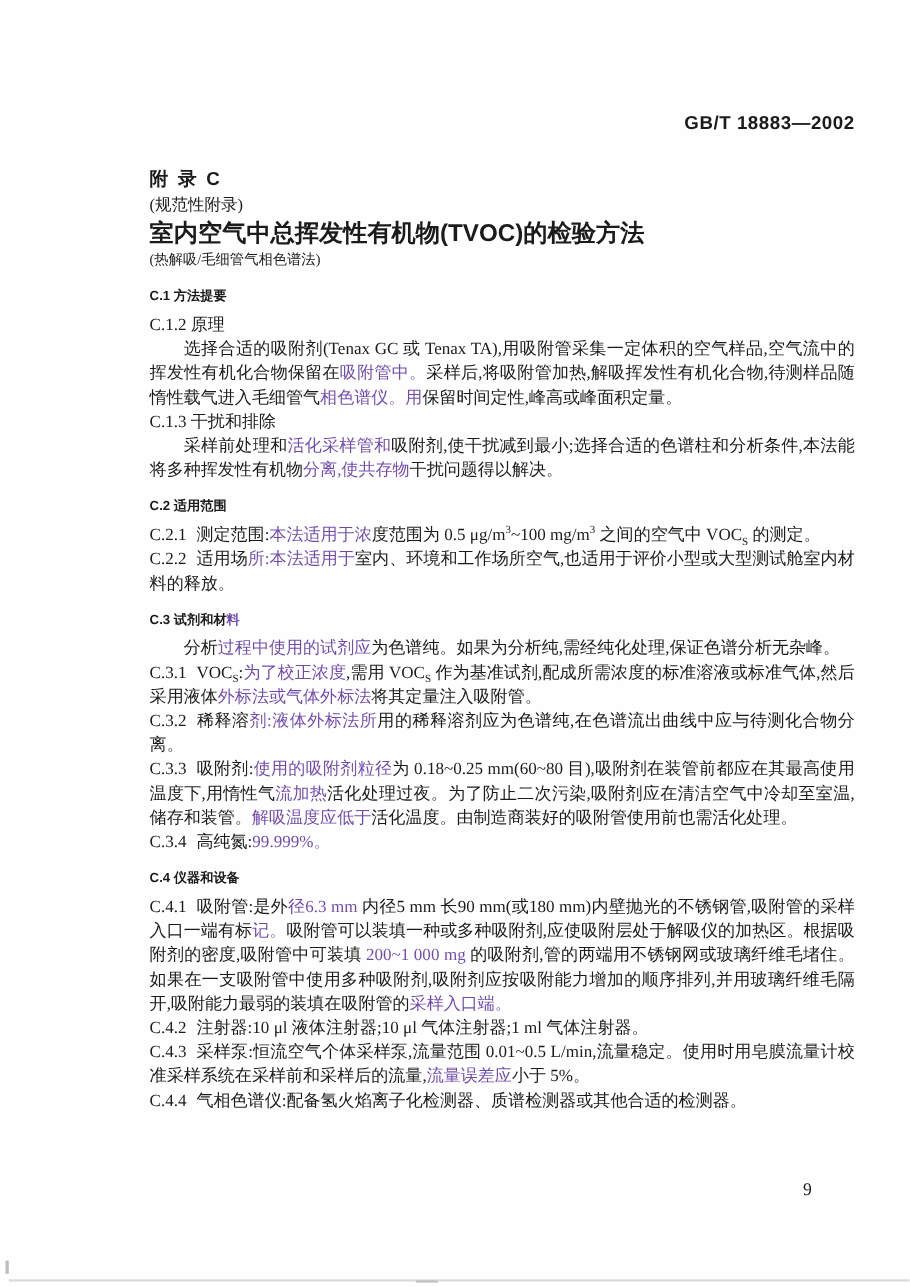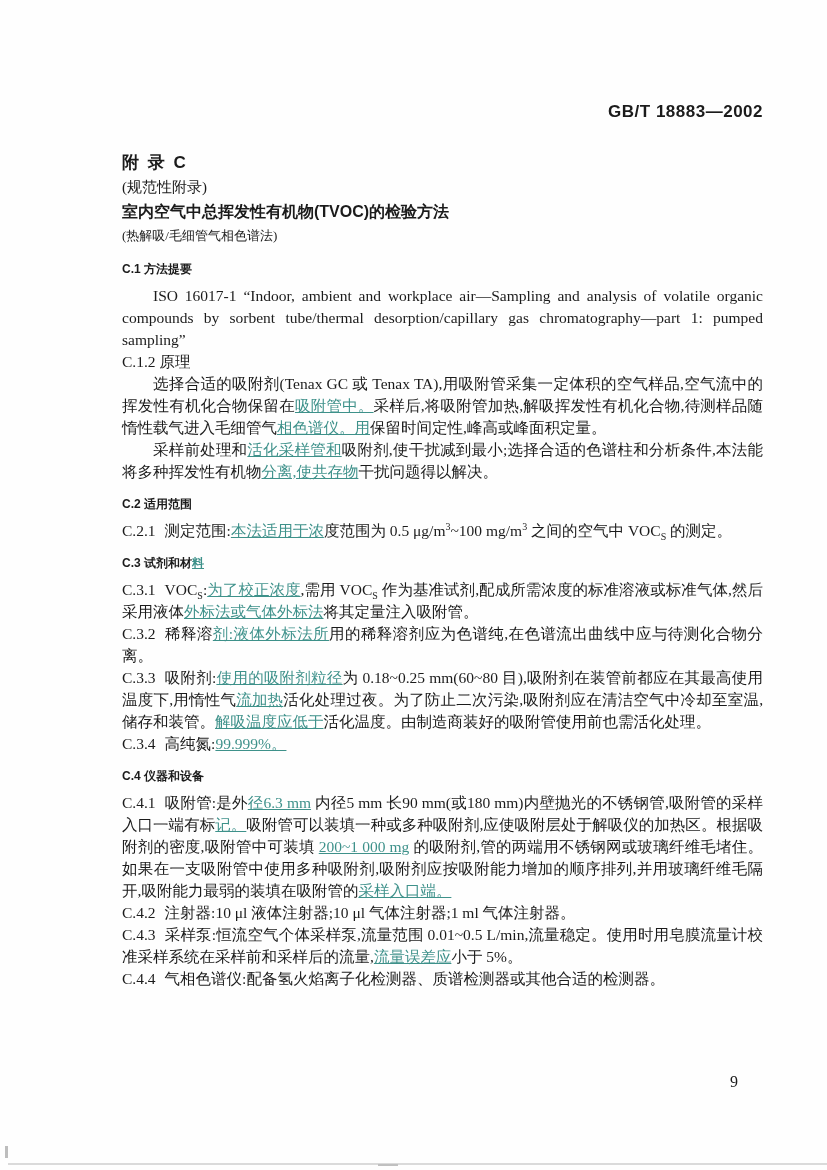--- a/index.html
+++ b/index.html
@@ -5,45 +5,45 @@
   html,body{margin:0;padding:0;}
   body{
     width:827px;height:1170px;
     background:#ffffff;
     font-family:"Liberation Serif","DejaVu Serif",serif;
     color:#1b1b1b;
     position:relative;overflow:hidden;
   }
   .page{position:absolute;inset:0;background:#fefefe;}
   .column{
-    position:absolute;left:122px;top:0;width:641px;
+    position:absolute;left:136px;top:0;width:641px;
     font-size:15.5px;line-height:22px;
     text-align:justify;
   }
   .doc-number{
     margin-top:100px;
     text-align:right;
     font-family:"Liberation Sans","DejaVu Sans",sans-serif;
     font-weight:700;font-size:17px;letter-spacing:.5px;line-height:24px;
   }
   .title-block{margin-top:26px;text-align:left;}
   .t-appendix{font-family:"Liberation Sans","DejaVu Sans",sans-serif;font-weight:700;font-size:17px;line-height:25px;letter-spacing:2px;}
   .t-type{font-size:15px;line-height:24px;}
-  .t-main{font-family:"Liberation Sans","DejaVu Sans",sans-serif;font-weight:700;font-size:16px;line-height:25px;}
+  .t-main{font-family:"Liberation Sans","DejaVu Sans",sans-serif;font-weight:700;font-size:22px;line-height:25px;}
   .t-sub{font-size:13px;line-height:24px;}
   .h2{
     font-family:"Liberation Sans","DejaVu Sans",sans-serif;
     font-weight:700;font-size:12px;line-height:22px;
     margin:10px 0 5px 0;text-align:left;
   }
   .h3{margin:0;text-align:left;}
   p{margin:0;}
   .indent{text-indent:2em;}
   .clause .num{margin-right:9px;}
-  .fade{color:#0f766e;opacity:.8;filter:blur(.3px);text-decoration:underline;}
+  .fade{color:#4c1d95;opacity:.8;filter:blur(.3px);}
   sup,sub{font-size:10px;line-height:0;}
   .pageno{position:absolute;left:730px;top:1072px;font-size:16px;line-height:20px;}
   .scan-bottom-line{position:absolute;left:8px;right:0;top:1163px;height:2px;background:#dadada;}
   .scan-bottom-dash{position:absolute;left:378px;top:1164px;width:20px;height:2px;background:#c0c0c0;}
   .scan-left-tick{position:absolute;left:5px;top:1146px;width:3px;height:12px;background:#bdbdbd;}
 </style>
 </head>
 <body>
 
 <div class="page">
@@ -54,36 +54,38 @@
     <div class="title-block">
       <div class="t-appendix">附 录 C</div>
       <div class="t-type">(规范性附录)</div>
       <div class="t-main">室内空气中总挥发性有机物(TVOC)的检验方法</div>
       <div class="t-sub">(热解吸/毛细管气相色谱法)</div>
     </div>
 
     <div class="h2"><span>C.1 方法提要</span></div>
 
 
-    <p class="indent"><span>ISO 16017-1 “Indoor, ambient and workplace air—Sampling and analysis of volatile organic compounds by sorbent tube/thermal desorption/capillary gas chromatography—part 1: pumped sampling”</span></p>
 
     <p class="h3"><span>C.1.2 原理</span></p>
 
     <p class="indent"><span>选择合适的吸附剂(Tenax GC 或 Tenax TA),用吸附管采集一定体积的空气样品,空气流中的挥发性有机化合物保留在</span><span class="fade">吸附管中。</span><span>采样后,将吸附管加热,解吸挥发性有机化合物,待测样品随惰性载气进入毛细管气</span><span class="fade">相色谱仪。用</span><span>保留时间定性,峰高或峰面积定量。</span></p>
 
+    <p class="h3"><span>C.1.3 干扰和排除</span></p>
 
     <p class="indent"><span>采样前处理和</span><span class="fade">活化采样管和</span><span>吸附剂,使干扰减到最小;选择合适的色谱柱和分析条件,本法能将多种挥发性有机物</span><span class="fade">分离,使共存物</span><span>干扰问题得以解决。</span></p>
 
     <div class="h2"><span>C.2 适用范围</span></div>
 
     <p class="clause"><span class="num">C.2.1</span><span>测定范围:</span><span class="fade">本法适用于浓</span><span>度范围为 0.5 μg/m</span><sup>3</sup><span>~100 mg/m</span><sup>3</sup><span> 之间的空气中 VOC</span><sub>S</sub><span> 的测定。</span></p>
 
+    <p class="clause"><span class="num">C.2.2</span><span>适用场</span><span class="fade">所:本法适用于</span><span>室内、环境和工作场所空气,也适用于评价小型或大型测试舱室内材料的释放。</span></p>
 
     <div class="h2"><span>C.3 试剂和材</span><span class="fade">料</span></div>
 
+    <p class="indent"><span>分析</span><span class="fade">过程中使用的试剂应</span><span>为色谱纯。如果为分析纯,需经纯化处理,保证色谱分析无杂峰。</span></p>
 
     <p class="clause"><span class="num">C.3.1</span><span>VOC</span><sub>S</sub><span>:</span><span class="fade">为了校正浓度</span><span>,需用 VOC</span><sub>S</sub><span> 作为基准试剂,配成所需浓度的标准溶液或标准气体,然后采用液体</span><span class="fade">外标法或气体外标法</span><span>将其定量注入吸附管。</span></p>
 
     <p class="clause"><span class="num">C.3.2</span><span>稀释溶</span><span class="fade">剂:液体外标法所</span><span>用的稀释溶剂应为色谱纯,在色谱流出曲线中应与待测化合物分离。</span></p>
 
     <p class="clause"><span class="num">C.3.3</span><span>吸附剂:</span><span class="fade">使用的吸附剂粒径</span><span>为 0.18~0.25 mm(60~80 目),吸附剂在装管前都应在其最高使用温度下,用惰性气</span><span class="fade">流加热</span><span>活化处理过夜。为了防止二次污染,吸附剂应在清洁空气中冷却至室温,储存和装管。</span><span class="fade">解吸温度应低于</span><span>活化温度。由制造商装好的吸附管使用前也需活化处理。</span></p>
 
     <p class="clause"><span class="num">C.3.4</span><span>高纯氮:</span><span class="fade">99.999%。</span></p>
 
     <div class="h2"><span>C.4 仪器和设备</span></div>

